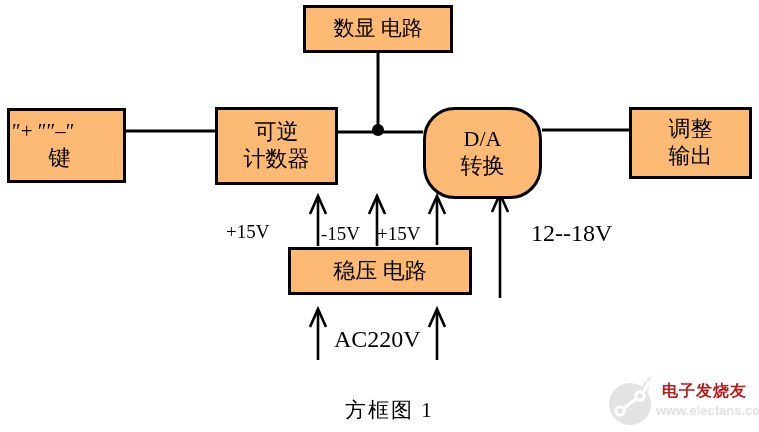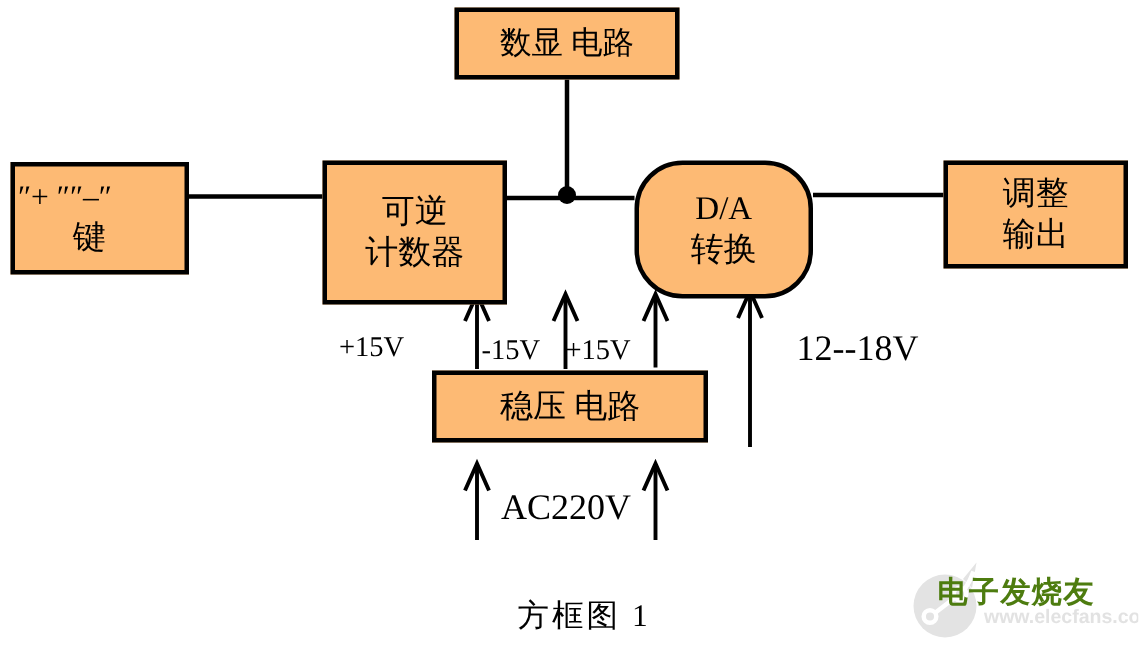--- a/index.html
+++ b/index.html
@@ -9,35 +9,35 @@
   }
   .box{
     position:absolute;border:3px solid #000;background:#fdba74;box-sizing:border-box;
     display:flex;flex-direction:column;align-items:center;justify-content:center;
     font-size:22px;line-height:1.22;text-align:left;
   }
   .box .ln{white-space:pre;}
   .box-keys{left:7px;top:108px;width:119px;height:75px;align-items:flex-start;}
   .box-keys .ln1{padding-left:2px;font-size:21px;}
   .box-keys .ln2{align-self:center;margin-left:-14px;}
-  .box-counter{left:215px;top:107px;width:123px;height:96px;}
+  .box-counter{left:215px;top:107px;width:123px;height:78px;}
   .box-display{left:303px;top:5px;width:150px;height:48px;font-size:21px;}
   .box-da{left:423px;top:107px;width:119px;height:92px;border-radius:32px;}
   .box-adjust{left:629px;top:107px;width:123px;height:72px;}
   .box-regulator{left:288px;top:247px;width:184px;height:48px;}
   .wires{position:absolute;left:0;top:0;width:759px;height:432px;}
   .lbl{position:absolute;font-size:19px;white-space:pre;}
   .lbl-v15-left{left:226px;top:221px;}
   .lbl-v15-neg{left:321px;top:223px;}
   .lbl-v15-mid{left:377px;top:223px;}
   .lbl-v1218{left:531px;top:220px;font-size:24px;}
   .lbl-ac220{left:334px;top:326px;font-size:24px;}
   .caption{position:absolute;left:345px;top:396px;font-size:21px;letter-spacing:2px;}
-  .wm-brand{position:absolute;left:625px;top:381px;font-size:20px;font-weight:bold;
-    color:#4d7c0f;letter-spacing:1px;font-family:"Liberation Sans","DejaVu Sans",sans-serif;}
+  .wm-brand{position:absolute;left:662px;top:381px;font-size:16px;font-weight:bold;
+    color:#b91c1c;letter-spacing:1px;font-family:"Liberation Sans","DejaVu Sans",sans-serif;}
   .wm-url{position:absolute;left:656px;top:403px;font-size:13px;font-weight:bold;
     color:#e2e2e2;font-family:"Liberation Sans","DejaVu Sans",sans-serif;}
   .wm-logo{position:absolute;left:604px;top:373px;}
 </style>
 </head>
 <body>
 
 <div class="stage">
 
   <svg class="wires" viewBox="0 0 759 432" xmlns="http://www.w3.org/2000/svg">

